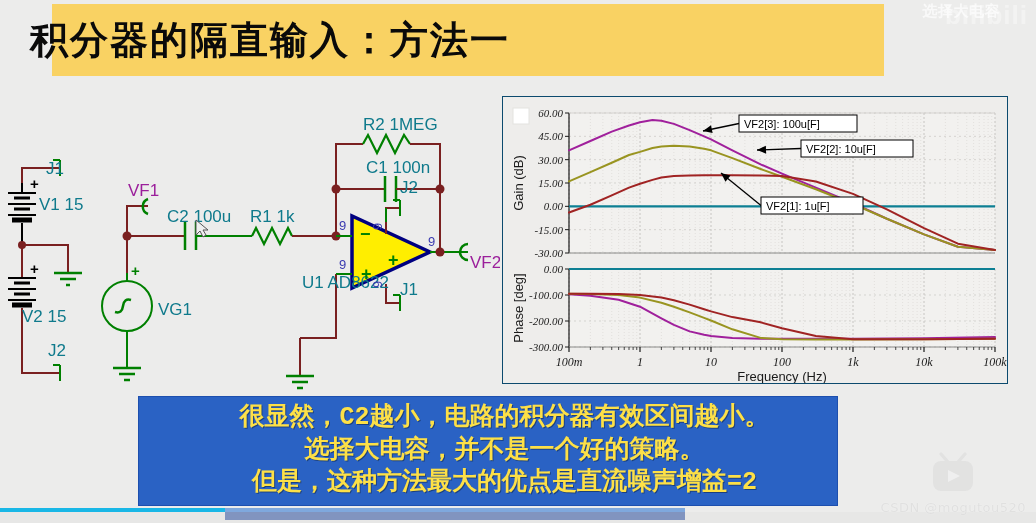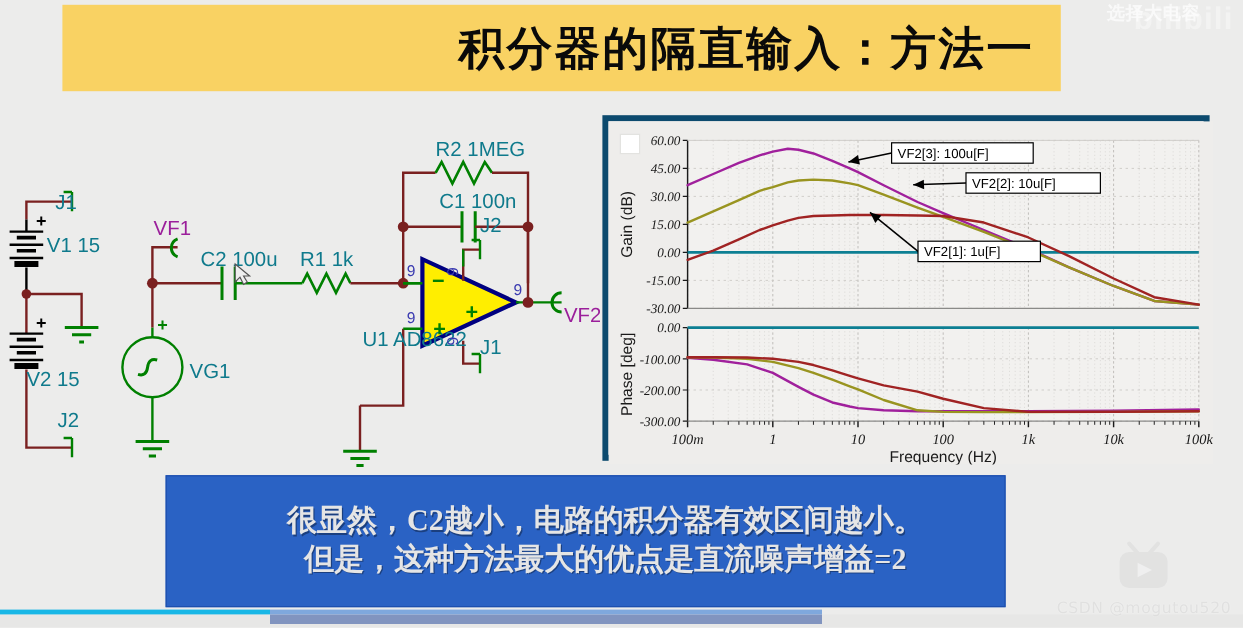--- a/index.html
+++ b/index.html
@@ -8,21 +8,21 @@
     font-family: "Liberation Sans", sans-serif;
     background: #ececeb;
     overflow: hidden;
   }
   #root { position: relative; width: 1036px; height: 523px; background: #ececeb; }
 
   
   .title-banner {
     position: absolute; left: 52px; top: 4px; width: 832px; height: 72px;
     background: #f9d263;
-    display: flex; align-items: center; justify-content: flex-end;
+    display: flex; align-items: center; justify-content: flex-start;
   }
   .title-text {
     font-family: "DejaVu Serif", "Liberation Serif", serif;
     font-weight: bold; font-size: 38px; color: #0a0a0a;
     letter-spacing: 2px; white-space: nowrap;
     transform: translateX(-22px);
   }
   .brand-watermark {
     position: absolute; right: 36px; top: 2px;
     font-size: 15px; font-weight: bold; color: #ffffff;
@@ -35,34 +35,34 @@
     opacity: .38; letter-spacing: 1px;
   }
 
   
   .schematic { position: absolute; left: 0; top: 88px; width: 500px; height: 310px; }
   .schematic svg { display: block; }
 
   
   .graph-panel {
     position: absolute; left: 502px; top: 96px; width: 506px; height: 288px;
-    background: #eeedeb; border: 5px solid #0c4a6e;
+    background: #eeedeb; border: 1px solid #0c4a6e;
   }
   .graph-panel svg { display: block; }
 
   
   .caption-box {
     position: absolute; left: 138px; top: 396px; width: 700px; height: 110px;
     background: #2a62c4; border: 1px solid #1d4fae;
     display: flex; flex-direction: column; align-items: center; justify-content: center;
     gap: 2px;
   }
   .caption-line {
-    font-family: Liberation Serif, serif;
-    font-weight: bold; font-size: 25px; color: #e5e5e5;
+    font-family: Liberation Mono, monospace;
+    font-weight: bold; font-size: 25px; color: #fde047;
     white-space: nowrap; line-height: 1.22;
     text-shadow: 1px 1px 0 rgba(0,0,0,.35);
     margin-left: 33px;
   }
 
   
   .bottom-bar-1 { position: absolute; left: 0; top: 508px; width: 225px; height: 4px; background: #19b7e6; }
   .bottom-bar-2 { position: absolute; left: 225px; top: 508px; width: 460px; height: 4px; background: #7fa8dd; }
   .bottom-bar-3 { position: absolute; left: 0; top: 512px; width: 1036px; height: 11px; background: #e7e7e6; }
   .bottom-bar-4 { position: absolute; left: 225px; top: 512px; width: 460px; height: 8px; background: #8194bf; }
@@ -483,20 +483,21 @@
           <line x1="258" y1="108.5" x2="218" y2="76" stroke="#000" stroke-width="1.3"></line>
           <polygon points="218,76 227.50739650142424,78.57087762538512 222.46265550066852,84.77978962631525" fill="#000"></polygon>
           <rect x="258" y="100" width="102" height="17" fill="#ffffff" stroke="#000" stroke-width="1"></rect>
           <text x="263" y="112.5" font-size="11" fill="#000" font-family="Liberation Sans, sans-serif">VF2[1]: 1u[F]</text>
         </g>
     </svg>
   </div>
 
   <div class="caption-box">
     <div class="caption-line">很显然，C2越小，电路的积分器有效区间越小。</div>
+    <div class="caption-line">选择大电容，并不是一个好的策略。</div>
     <div class="caption-line">但是，这种方法最大的优点是直流噪声增益=2</div>
   </div>
 
   <div class="bottom-bar-3"></div>
   <div class="bottom-bar-4"></div>
   <div class="bottom-bar-1"></div>
   <div class="bottom-bar-2"></div>
 
   <div class="csdn-wrap">
     <svg class="csdn-logo" width="52" height="44" viewBox="0 0 52 44">

